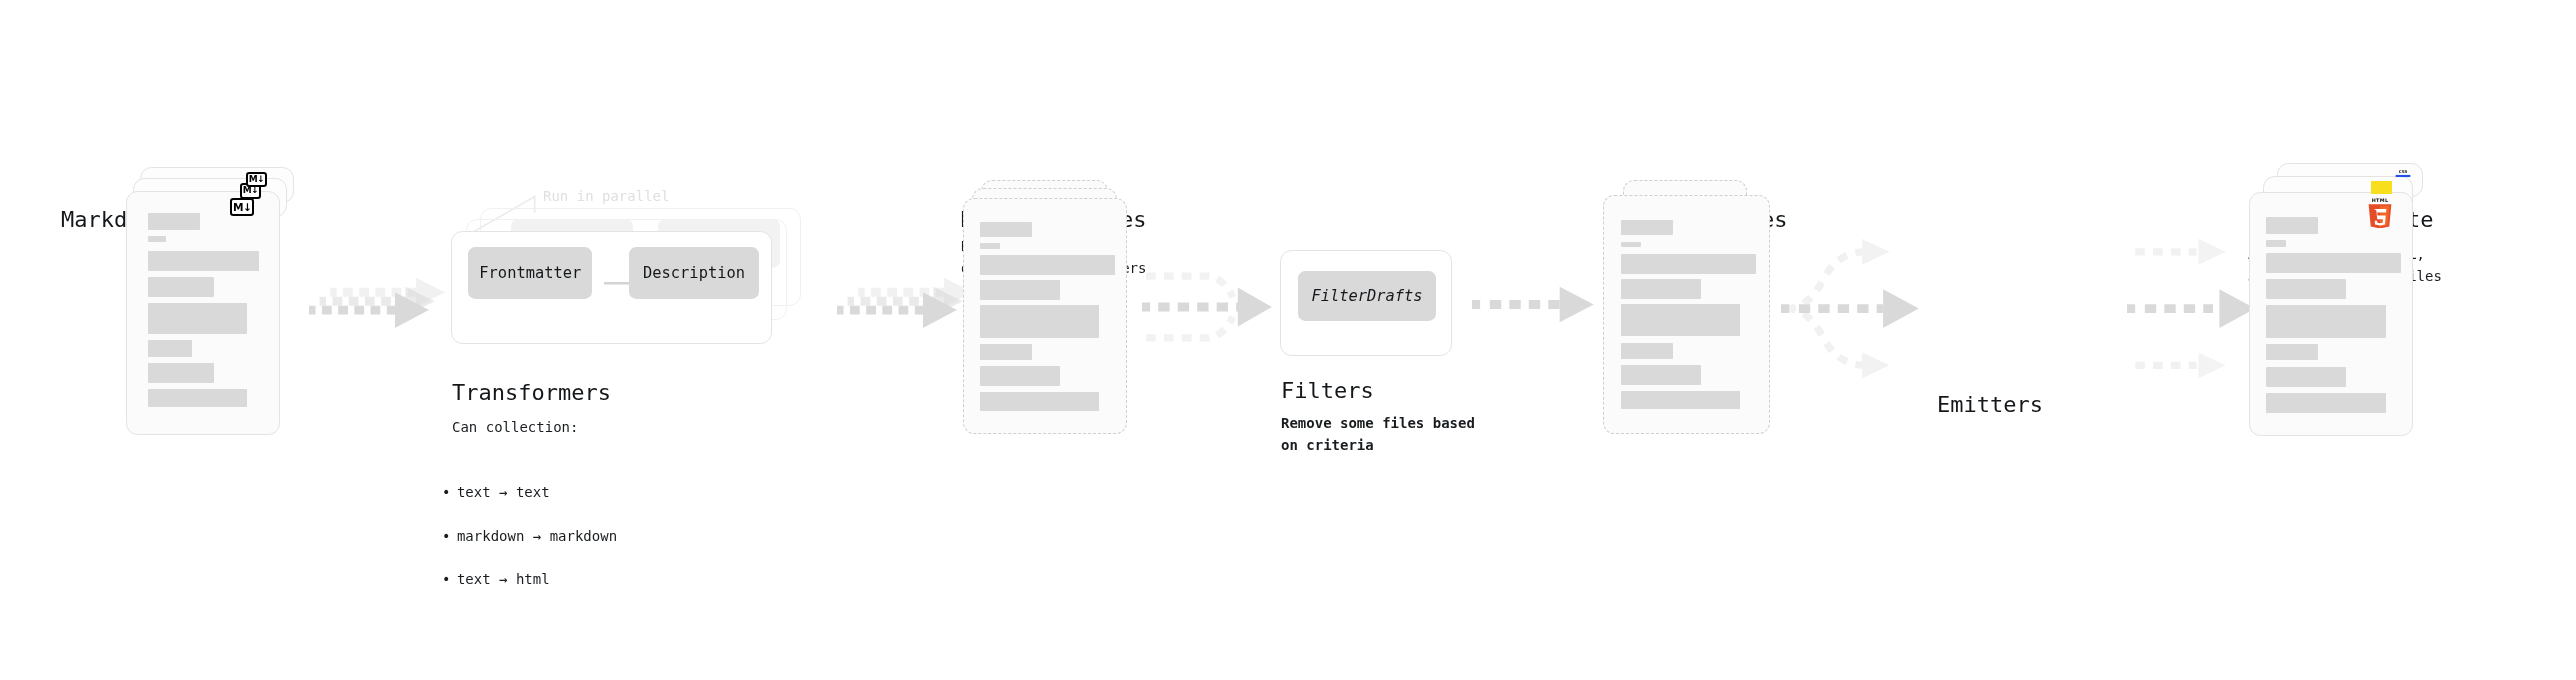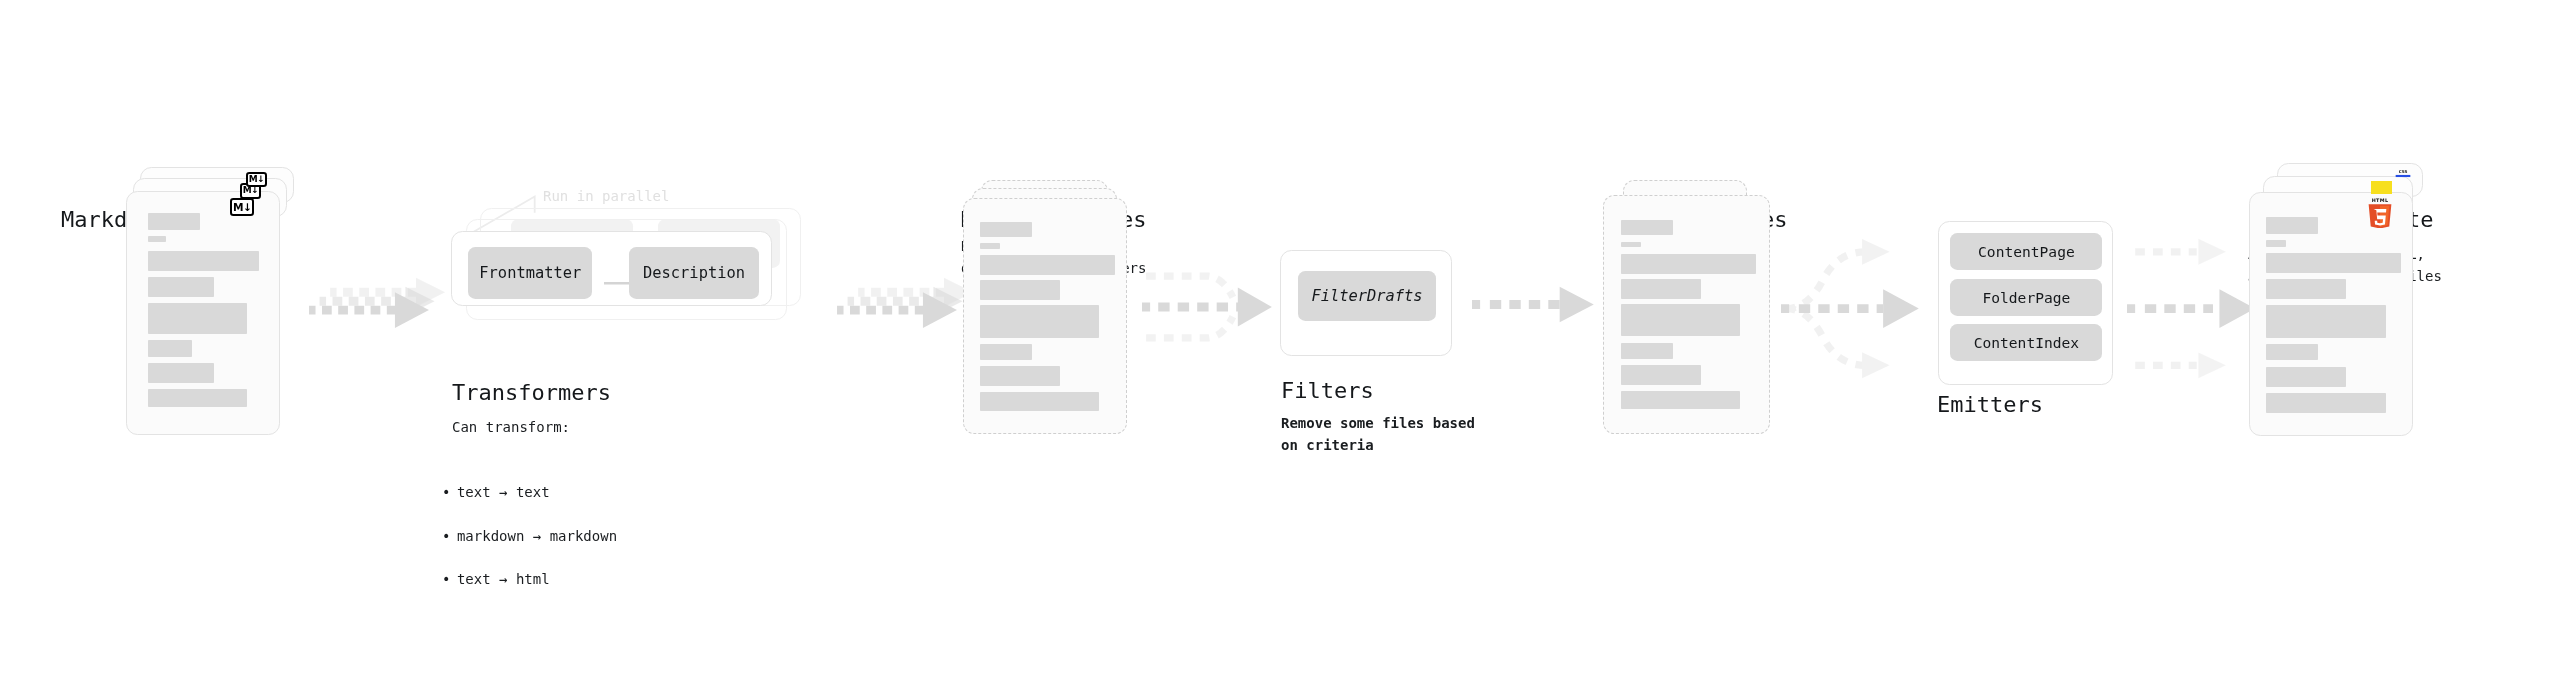--- a/index.html
+++ b/index.html
@@ -186,33 +186,33 @@
         <g opacity="0.45">
           <path d="M0 16 h46" stroke="#e0e0e0" stroke-width="3" fill="none"></path>
           <path d="M44 10 L56 16 L44 22 Z" fill="#e0e0e0"></path>
         </g>
         <g opacity="0.7">
           <path d="M-10 38 h46" stroke="#e0e0e0" stroke-width="3" fill="none"></path>
           <path d="M34 32 L46 38 L34 44 Z" fill="#e0e0e0"></path>
         </g>
       </svg>
 
-      <div class="group-box" style="left:0px; top:36px; width:321px; height:75px; z-index:4;">
+      <div class="group-box" style="left:0px; top:36px; width:321px; height:113px; z-index:4;">
         <svg class="arrow-svg" style="left:152px; top:39px; width:65px; height:24.4px;" viewBox="0 0 80 30">
           <path d="M0 15 h46" stroke="#d4d4d4" stroke-width="3" fill="none"></path>
           <path d="M44 8 L58 15 L44 22 Z" fill="#d4d4d4"></path>
         </svg>
         <div class="pill" style="left:16.3px; top:14.6px; width:124px; height:52px;">Frontmatter</div>
         <div class="pill" style="left:177px; top:14.6px; width:130px; height:52px;">Description</div>
       </div>
     </div>
   </div>
 
   <div class="caption-title" style="left:452px; top:380px;">Transformers</div>
-  <div class="caption-sub" style="left:452px; top:417px;">Can transform:</div>
+  <div class="caption-sub" style="left:452px; top:417px;">Can collection:</div>
   <div class="caption-sub" style="left:442px; top:439px;">
     <ul>
       <li>text → text</li>
       <li>markdown → markdown</li>
       <li>text → html</li>
     </ul>
   </div>
 
   <svg class="arrow-svg" style="left:837px; top:268px; width:154px; height:81px;" viewBox="0 0 190 100">
     <g opacity="0.35" transform="translate(26,-22)">
@@ -296,27 +296,20 @@
     <g opacity="0.5">
       <path d="M6 92 Q34 92 52 56 Q70 22 104 22" stroke="#e4e4e4" stroke-width="9" fill="none" stroke-dasharray="12 11"></path>
       <path d="M100 6 L134 22 L100 38 Z" fill="#e6e6e6"></path>
       <path d="M6 92 Q34 92 52 128 Q70 162 104 162" stroke="#e4e4e4" stroke-width="9" fill="none" stroke-dasharray="12 11"></path>
       <path d="M100 146 L134 162 L100 178 Z" fill="#e6e6e6"></path>
     </g>
     <path d="M0 92 h10 M22 92 h14 M46 92 h14 M70 92 h14 M94 92 h14 M118 92 h8" stroke="#d9d9d9" stroke-width="11" fill="none"></path>
     <path d="M126 68 L170 92 L126 116 Z" fill="#d9d9d9"></path>
   </svg>
 
-  <div class="node" style="left:1938px; top:221px;">
-    <div class="group-box" style="left:0px; top:0px; width:175px; height:164px; position:relative;">
-      <div class="pill" style="left:11.4px; top:11.4px; width:152px; height:37px; font-size:14.6px;">ContentPage</div>
-      <div class="pill" style="left:11.4px; top:57px; width:152px; height:37px; font-size:14.6px;">FolderPage</div>
-      <div class="pill" style="left:11.4px; top:102px; width:152px; height:37px; font-size:14.6px;">ContentIndex</div>
-    </div>
-  </div>
 
   <div class="caption-title" style="left:1937px; top:392px;">Emitters</div>
 
   <svg class="arrow-svg" style="left:2127px; top:234px; width:146px; height:150px;" viewBox="0 0 180 185">
     <g opacity="0.45">
       <path d="M10 22 h12 M32 22 h12 M54 22 h12 M76 22 h10" stroke="#e2e2e2" stroke-width="9" fill="none"></path>
       <path d="M88 6 L122 22 L88 38 Z" fill="#e6e6e6"></path>
       <path d="M10 162 h12 M32 162 h12 M54 162 h12 M76 162 h10" stroke="#e2e2e2" stroke-width="9" fill="none"></path>
       <path d="M88 146 L122 162 L88 178 Z" fill="#e6e6e6"></path>
     </g>

